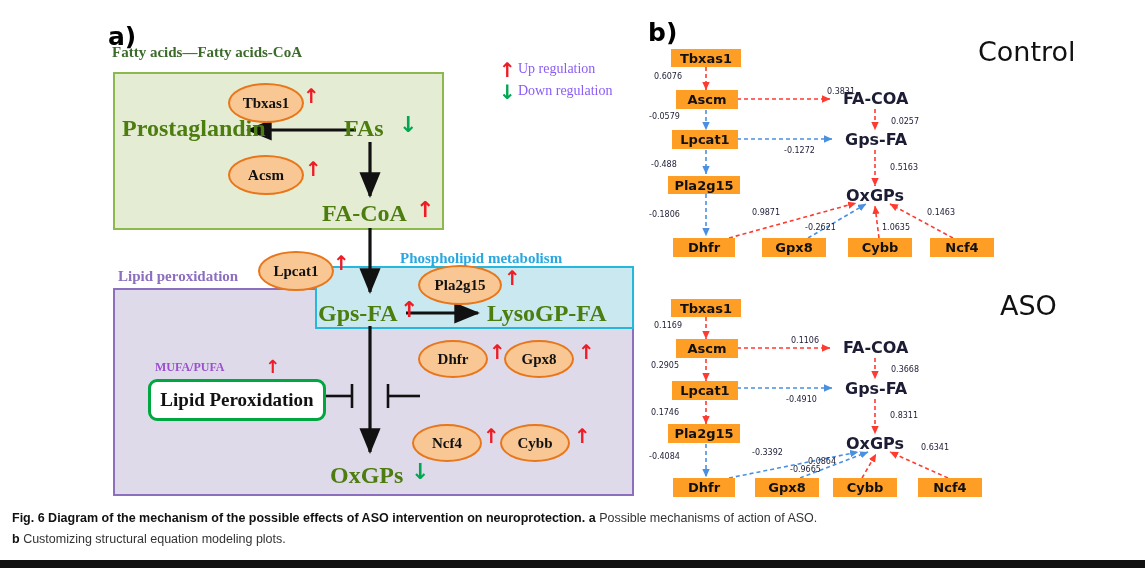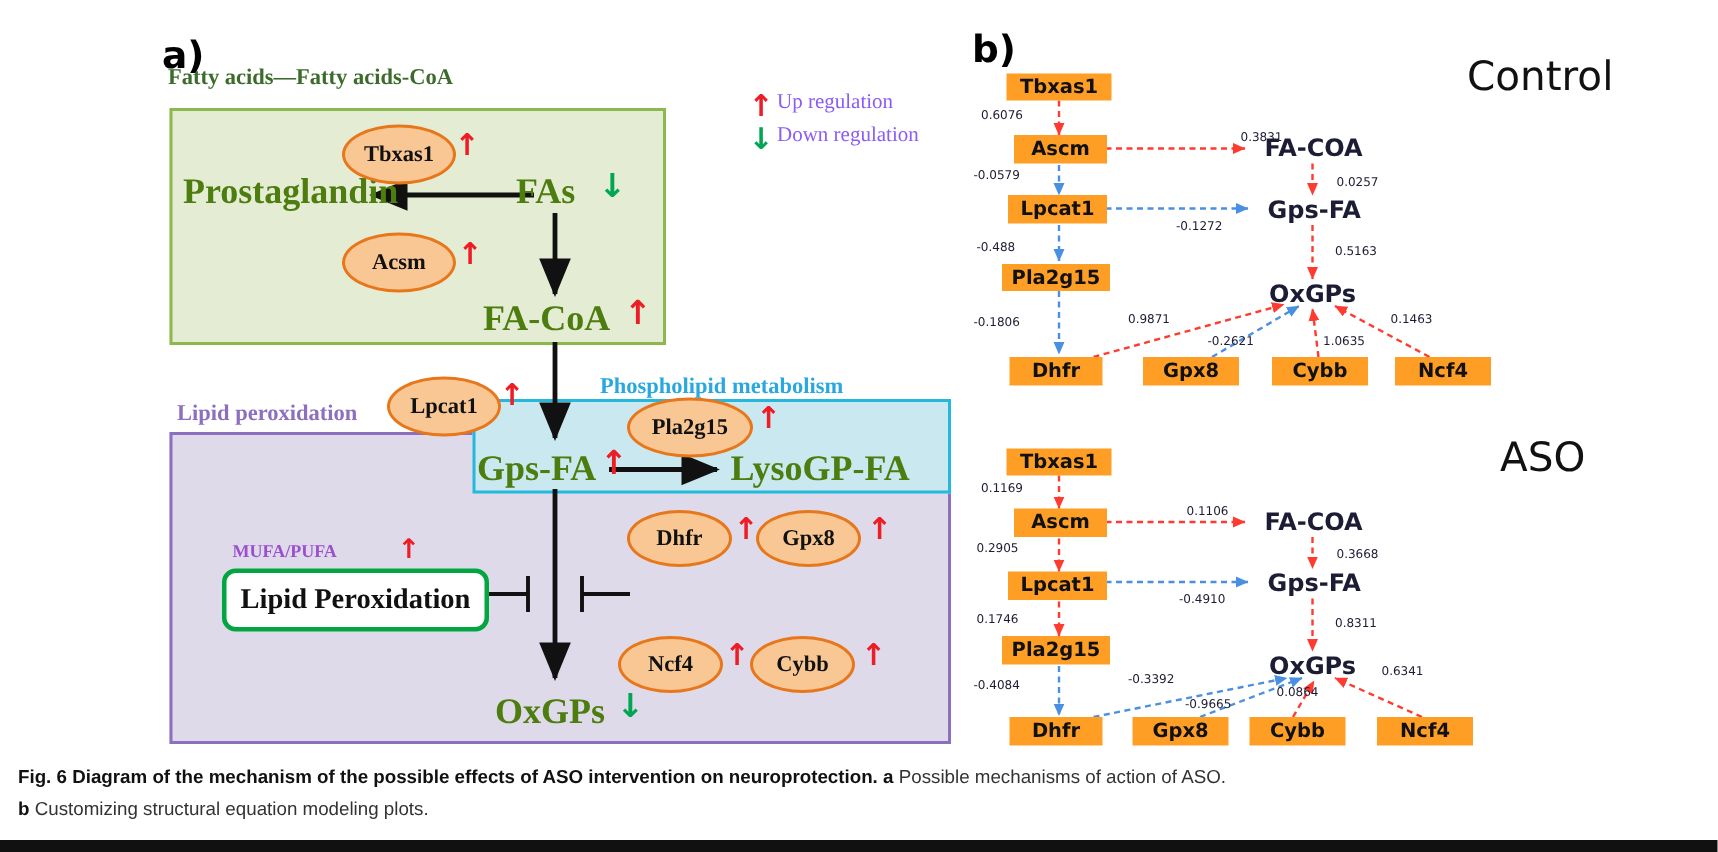--- a/index.html
+++ b/index.html
@@ -363,21 +363,21 @@
   <div class="coef" style="left:654px; top:321px;">0.1169</div>
   <div class="coef" style="left:651px; top:361px;">0.2905</div>
   <div class="coef" style="left:651px; top:408px;">0.1746</div>
   <div class="coef" style="left:649px; top:452px;">-0.4084</div>
   <div class="coef" style="left:791px; top:336px;">0.1106</div>
   <div class="coef" style="left:786px; top:395px;">-0.4910</div>
   <div class="coef" style="left:891px; top:365px;">0.3668</div>
   <div class="coef" style="left:890px; top:411px;">0.8311</div>
   <div class="coef" style="left:752px; top:448px;">-0.3392</div>
   <div class="coef" style="left:790px; top:465px;">-0.9665</div>
-  <div class="coef" style="left:851px; top:457px;">0.0864</div>
+  <div class="coef" style="left:808px; top:457px;">0.0864</div>
   <div class="coef" style="left:921px; top:443px;">0.6341</div>
 
   <div id="caption">
     <b>Fig. 6 Diagram of the mechanism of the possible effects of ASO intervention on neuroprotection.</b>
     <b>a</b>
     <span class="cap-light">Possible mechanisms of action of ASO.</span>
     <br>
     <b>b</b>
     <span class="cap-light">Customizing structural equation modeling plots.</span>
   </div>

